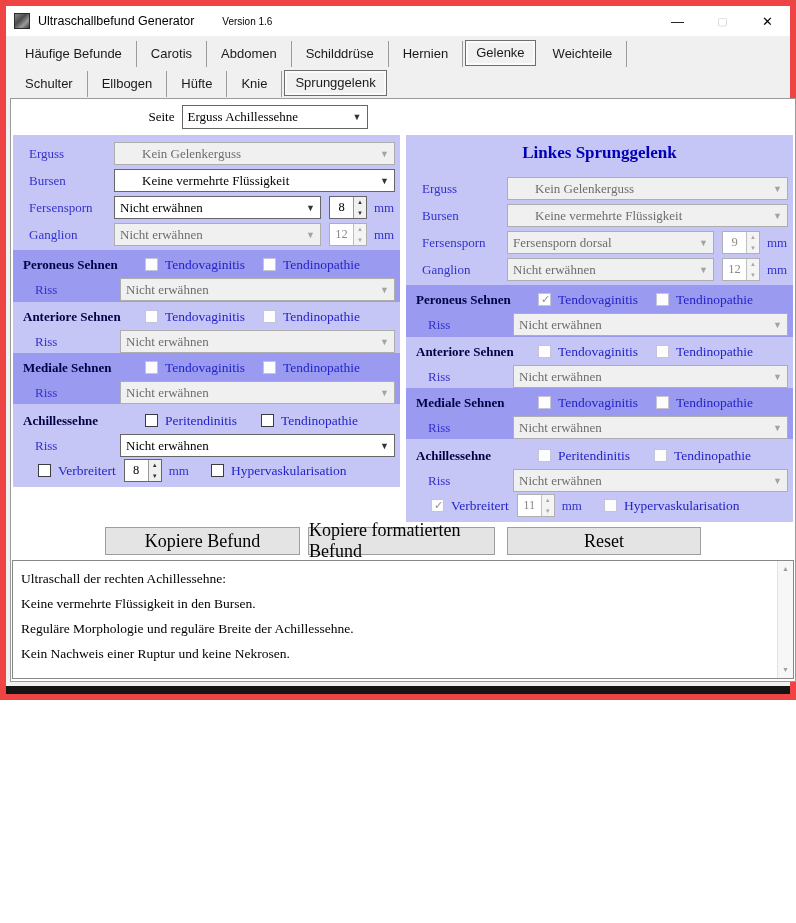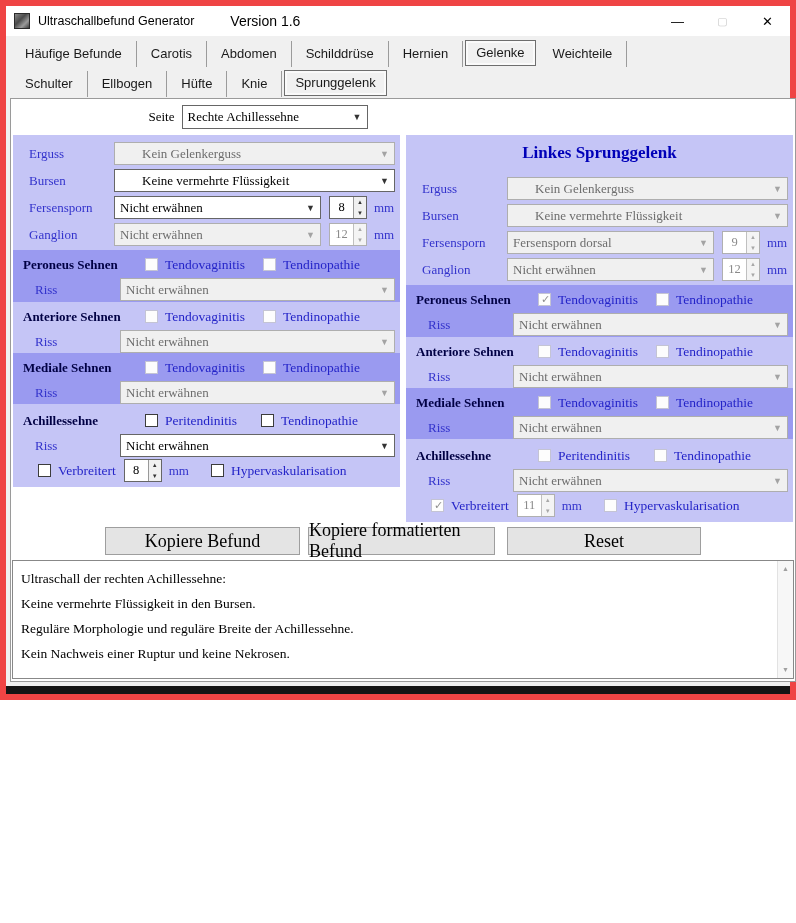--- a/index.html
+++ b/index.html
@@ -4,21 +4,21 @@
 <style>
   * { margin:0; padding:0; box-sizing:border-box; }
   html,body { width:796px; height:923px; }
   body { font-family:"Liberation Sans", sans-serif; font-size:13px; color:#000; }
   .win { width:796px; height:700px; border:6px solid #ef4444; display:flex; flex-direction:column; background:#f0f0f0; }
 
   
   .titlebar { height:30px; background:#fff; display:flex; align-items:center; padding-left:8px; flex:none; }
   .app-icon { width:16px; height:16px; margin-right:8px; background:linear-gradient(135deg,#888 0%,#4a4a4a 40%,#9a9a9a 70%,#3d3d3d 100%); border:1px solid #2a2a2a; }
   .title { font-size:12.5px; }
-  .version { font-size:14px; margin-left:36px; }
+  .version { font-size:10px; margin-left:28px; }
   .win-controls { margin-left:auto; display:flex; height:100%; }
   .win-btn { width:45px; height:100%; display:flex; align-items:center; justify-content:center; font-size:13px; }
   .win-btn.max { color:#c9c9c9; font-size:11px; }
 
   
   .tabrow { display:flex; align-items:flex-end; padding:3px 0 0 5px; background:#f0f0f0; flex:none; }
   .tabrow1 { height:31px; }
   .tabrow2 { height:30px; }
   .tab { padding:5px 14px 6px; border-right:1px solid #9b9b9b; color:#1a1a1a; white-space:nowrap; }
   .tab.selected { border:1px solid #6e6e6e; box-shadow:inset 0 0 0 2px #fafafa; background:#f1f1f1; padding:4px 10px 5px; margin:0 3px 1px 2px; }
@@ -132,21 +132,21 @@
     <div class="tab">Knie</div>
     <div class="tab selected">Sprunggelenk</div>
   </div>
 
   <div class="frame">
   <div class="content">
 
     <div class="seite-row">
       <span>Seite</span>
       <div class="combo">
-        <span>Rechte Achillessehne</span>
+        <span>Erguss Achillessehne</span>
         <span class="arrow">▼</span>
       </div>
     </div>
 
     <div class="columns">
 
       <div class="column">
 
         <div class="band band-top light">
           <div class="frow">

